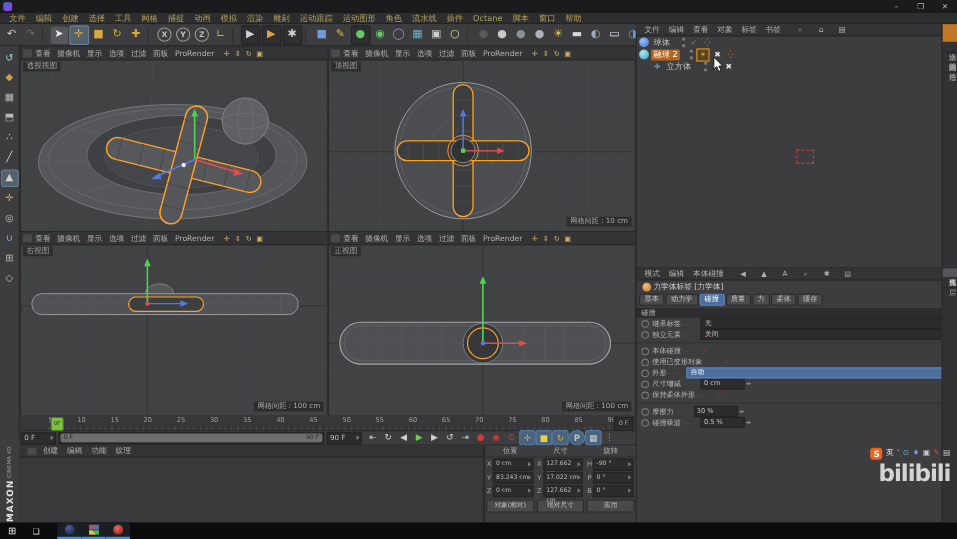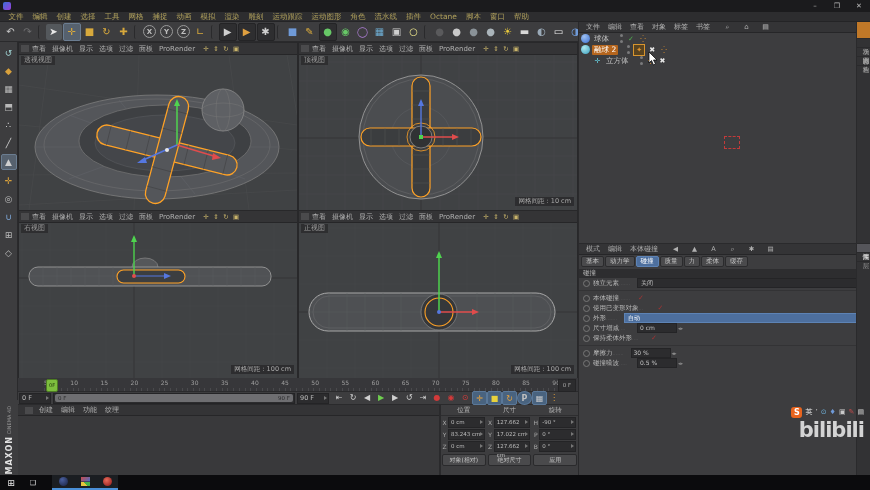--- a/index.html
+++ b/index.html
@@ -627,31 +627,41 @@
         <span style="display:contents;"><span>模式</span><span>编辑</span><span>本体碰撞</span></span>
         <span class="aicons">
           <span class="ico">◀</span>
           <span class="ico">▲</span>
           <span class="ico">A</span>
           <span class="ico">⌕</span>
           <span class="ico">✱</span>
           <span class="ico">▤</span>
         </span>
       </div>
+      <div class="objrow">
+        <span class="oico" style="background:radial-gradient(circle at 35% 30%,#f2c27e,#c07828);width:8px;height:8px;"></span>
+        <span>力学体标签 [力学体]</span>
+      </div>
       <div class="tabrow">
         <span class="tab">基本</span>
         <span class="tab">动力学</span>
         <span class="tab on">碰撞</span>
         <span class="tab">质量</span>
         <span class="tab">力</span>
         <span class="tab">柔体</span>
         <span class="tab">缓存</span>
       </div>
       <div class="sect">碰撞</div>
 
+      <div class="prow">
+        <span class="o"></span>
+        <span class="plabel">继承标签</span>
+        <span class="dots">.......</span>
+        <span class="dd">无</span>
+      </div>
       <div class="prow">
         <span class="o"></span>
         <span class="plabel">独立元素</span>
         <span class="dots">.......</span>
         <span class="dd">关闭</span>
       </div>
       <div class="psep"></div>
       <div class="prow">
         <span class="o"></span>
         <span class="plabel">本体碰撞</span>

